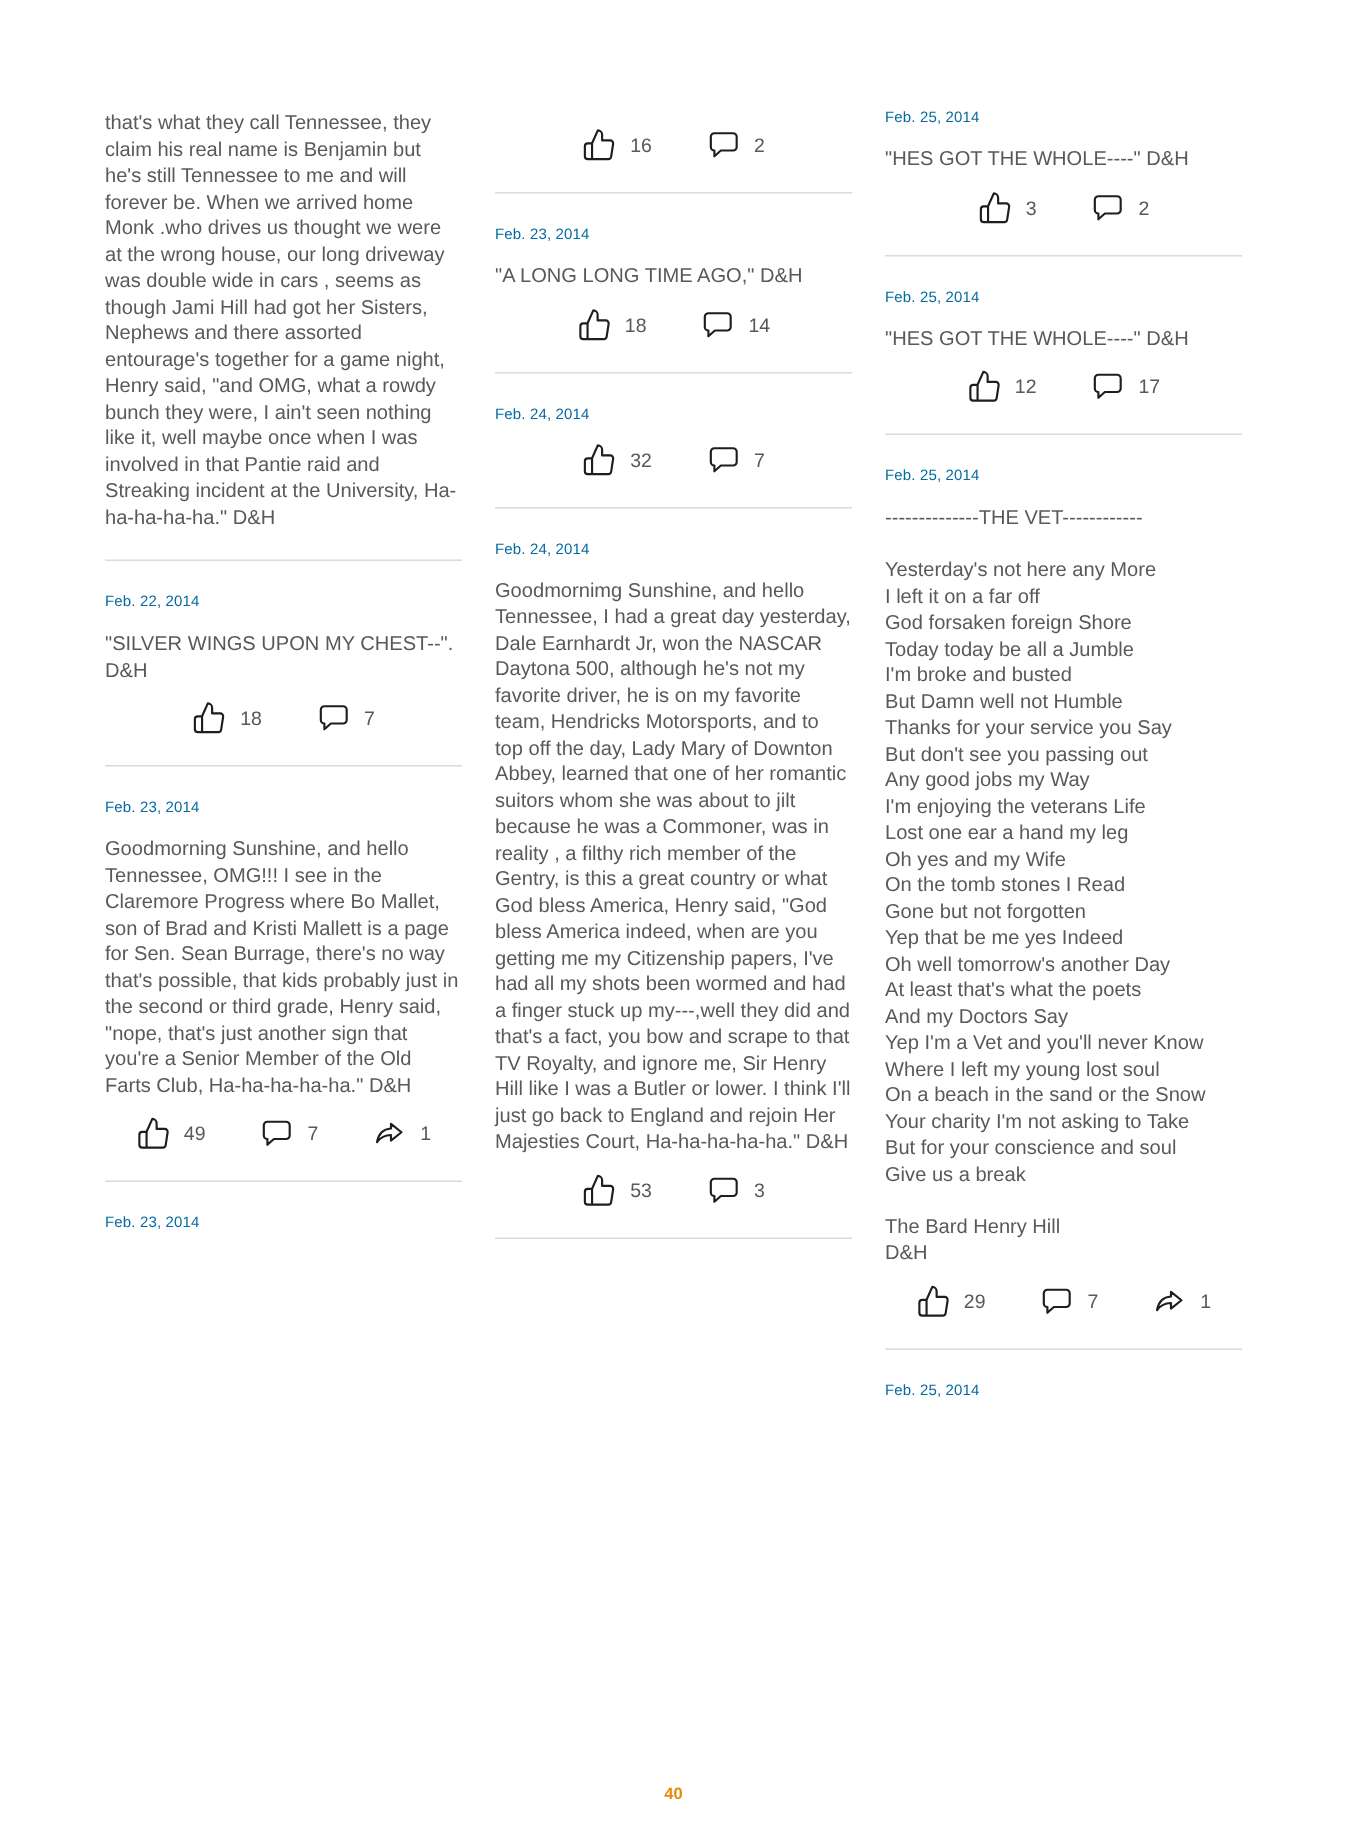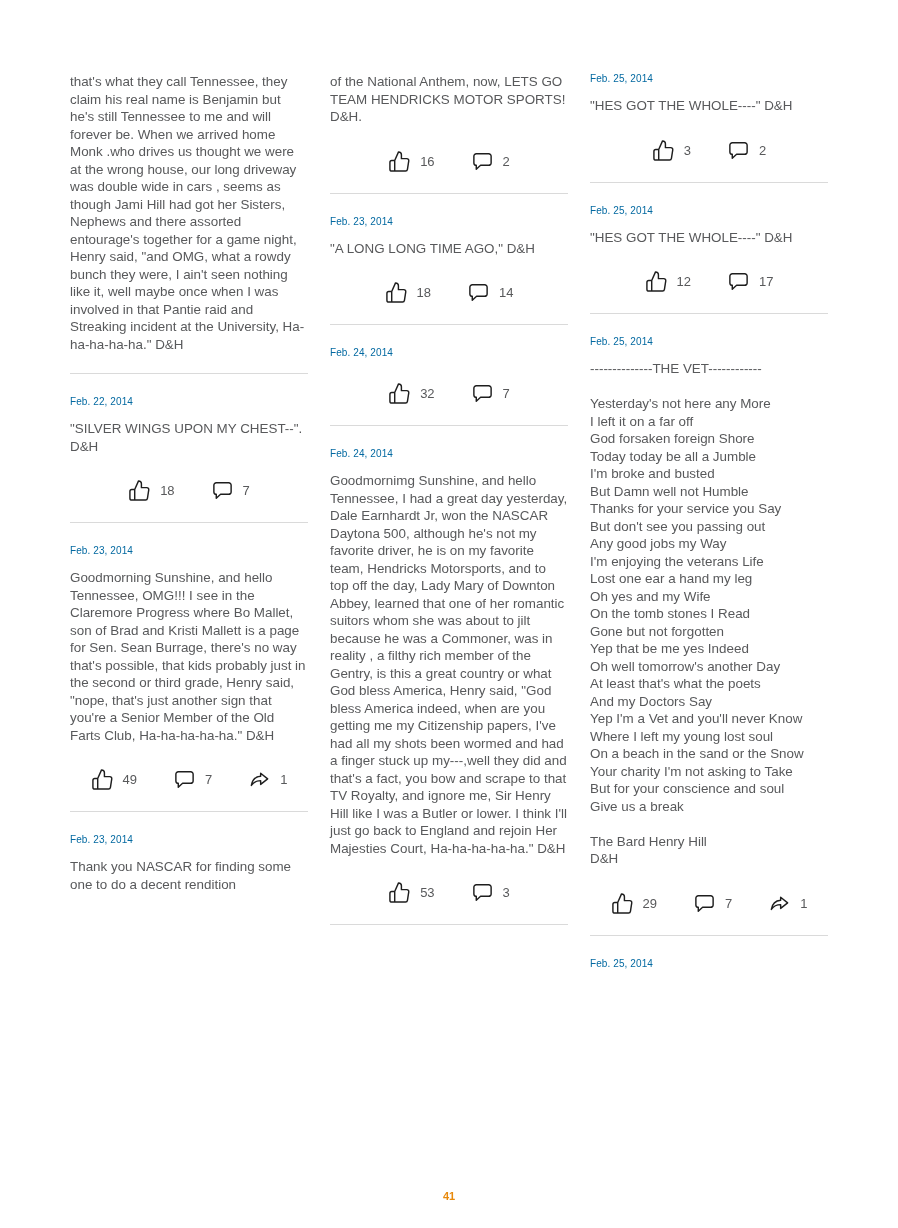--- a/index.html
+++ b/index.html
@@ -26,21 +26,21 @@
     font-size: 13.4px;
     line-height: 17.5px;
     color: #58595b;
     white-space: pre-line;
   }
   .engagement {
     display: flex;
     justify-content: center;
     align-items: center;
     gap: 36px;
-    margin-top: 24px;
+    margin-top: 12px;
   }
   .stat { display: flex; align-items: center; gap: 9px; cursor: default; }
   .icon {
     width: 23px; height: 23px;
     fill: none;
     stroke: #1e1e1e;
     stroke-width: 1.5;
     stroke-linecap: round;
     stroke-linejoin: round;
     display: block;
@@ -130,30 +130,27 @@
                 <use href="#i-share"></use>
               </svg>
             <span class="count">1</span>
           </span>
         </div>
         <hr class="divider">
       </article>
 
       <article class="post">
         <h3 class="post-date">Feb. 23, 2014</h3>
-        <p class="post-body">Thank you NASCAR for finding some one to do a decent rendition</p>
       </article>
 
     </div>
 
     <div class="column">
 
       <article class="post">
-        <p class="post-body">of the National Anthem, now, LETS GO TEAM HENDRICKS MOTOR SPORTS!
-D&amp;H.</p>
         <div class="engagement">
           <span class="stat">
             <svg class="icon">
                 <use href="#i-thumb"></use>
               </svg>
             <span class="count">16</span>
           </span>
           <span class="stat">
             <svg class="icon">
                 <use href="#i-comment"></use>
@@ -322,14 +319,14 @@
       </article>
 
       <article class="post">
         <h3 class="post-date">Feb. 25, 2014</h3>
       </article>
 
     </div>
 
   </div>
 
-  <div class="footer">41</div>
+  <div class="footer">40</div>
 </div>
 
 </body></html>

